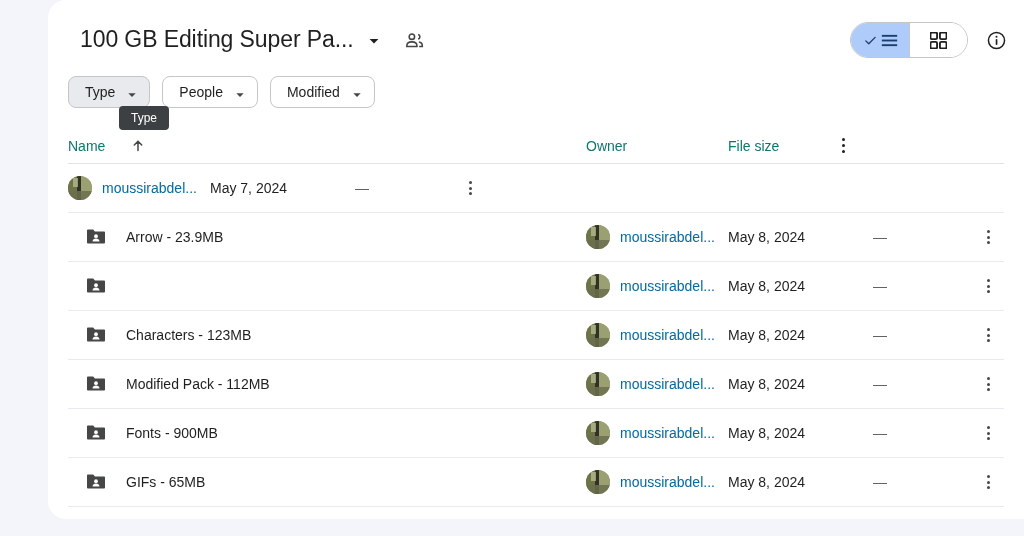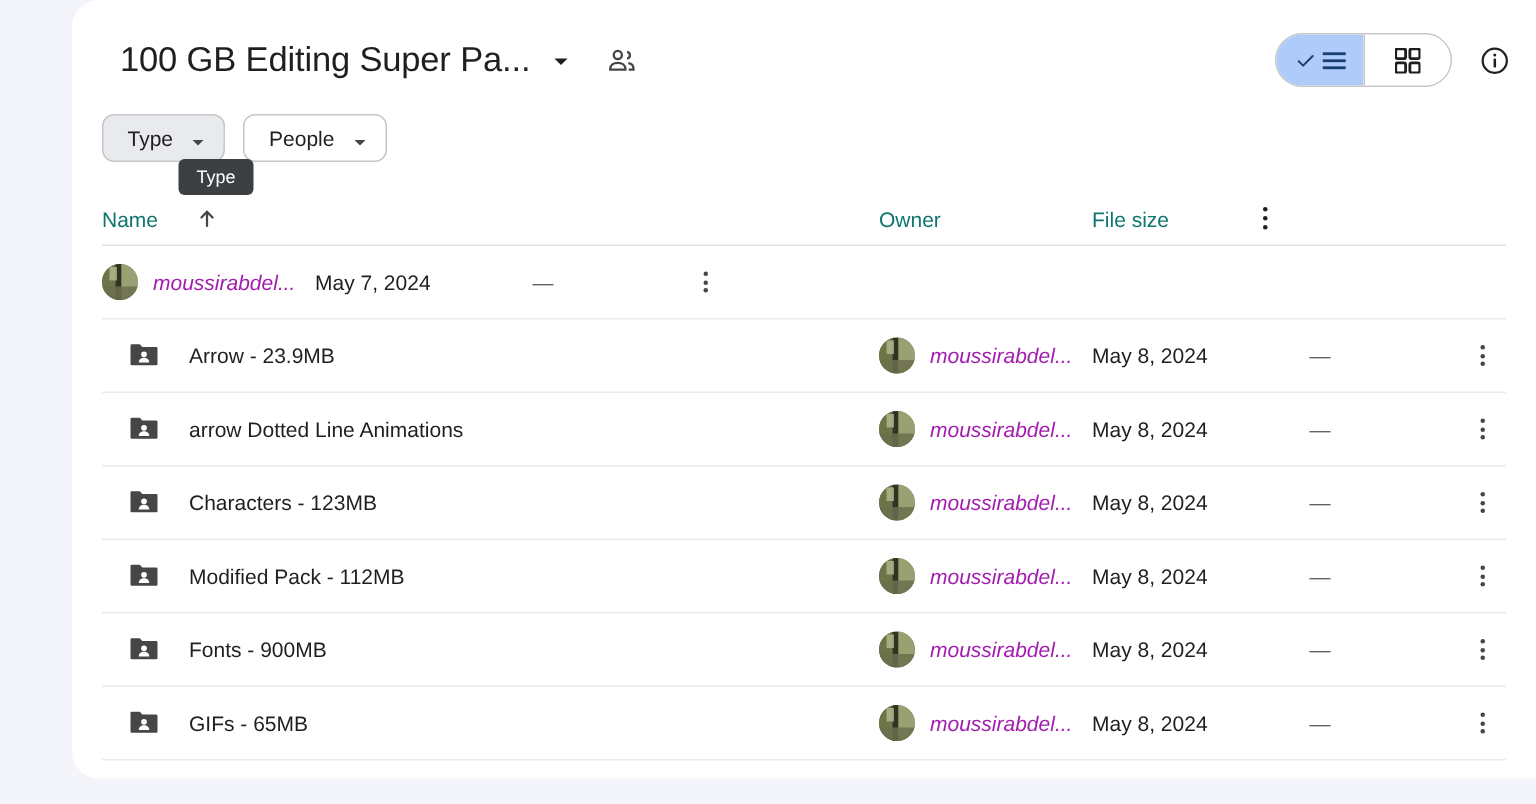--- a/index.html
+++ b/index.html
@@ -192,26 +192,25 @@
     position: relative;
     background: #8a8f63;
   }
   .avatar .a1 { position:absolute; left:0; top:0; width:38%; height:100%; background:#6e7348; }
   .avatar .a2 { position:absolute; left:38%; top:0; width:16%; height:100%; background:#2f3324; }
   .avatar .a3 { position:absolute; left:54%; top:0; width:46%; height:100%; background:#9aa072; }
   .avatar .a4 { position:absolute; left:0; top:62%; width:100%; height:38%; background:#6b6f4d; opacity:.85; }
   .avatar .a5 { position:absolute; left:20%; top:10%; width:22%; height:34%; background:#b9bd93; opacity:.75; }
 
   .owner-name {
-    color: #a21caf;
+    color: #0369a1;
     font-size: 14px;
     white-space: nowrap;
     overflow: hidden;
     max-width: 104px;
-    font-style: italic;
   }
   .moddate { color: #1f1f1f; font-size: 14px; white-space: nowrap; }
   .size { color: #5f6368; font-size: 14px; }
 
   .kebab {
     width: 24px; height: 24px;
     display: flex; flex-direction: column;
     align-items: center; justify-content: center;
     gap: 2.5px;
     cursor: pointer;
@@ -282,20 +281,28 @@
         </span>
       </div>
       <div class="chip">
         <span>People</span>
         <span class="chip-caret">
           <svg width="10" height="10" viewBox="0 0 12 12" aria-hidden="true">
             <path d="M1.6 4 L6 8.4 L10.4 4 Z" fill="#444746"></path>
           </svg>
         </span>
       </div>
+      <div class="chip">
+        <span>Modified</span>
+        <span class="chip-caret">
+          <svg width="10" height="10" viewBox="0 0 12 12" aria-hidden="true">
+            <path d="M1.6 4 L6 8.4 L10.4 4 Z" fill="#444746"></path>
+          </svg>
+        </span>
+      </div>
     </div>
 
     <div class="tooltip">Type</div>
 
     <div class="table">
 
       <div class="thead">
         <div class="c-name">
           <span class="hdr-label">Name</span>
           <span class="sort-arrow">
@@ -384,21 +391,20 @@
 
   <div class="row">
     <div class="c-name">
       <span class="folder-icon">
         <svg width="20" height="20" viewBox="0 0 20 20" aria-hidden="true">
           <path d="M1 3.4a.9.9 0 0 1 .9-.9h5.3l1.7 1.9h9.2a.9.9 0 0 1 .9.9v10.3a.9.9 0 0 1-.9.9H1.9a.9.9 0 0 1-.9-.9z" fill="#444746"></path>
           <circle cx="10" cy="9.2" r="1.9" fill="#ffffff"></circle>
           <path d="M6.5 14.6c0-2 1.6-3.1 3.5-3.1s3.5 1.1 3.5 3.1z" fill="#ffffff"></path>
         </svg>
       </span>
-      <span class="fname">arrow Dotted Line Animations</span>
     </div>
     <div class="c-owner">
       <span class="avatar">
         <span class="a1"></span>
                 <span class="a2"></span>
                 <span class="a3"></span>
                 <span class="a4"></span>
                 <span class="a5"></span>
       </span>
       <span class="owner-name">moussirabdel...</span>

